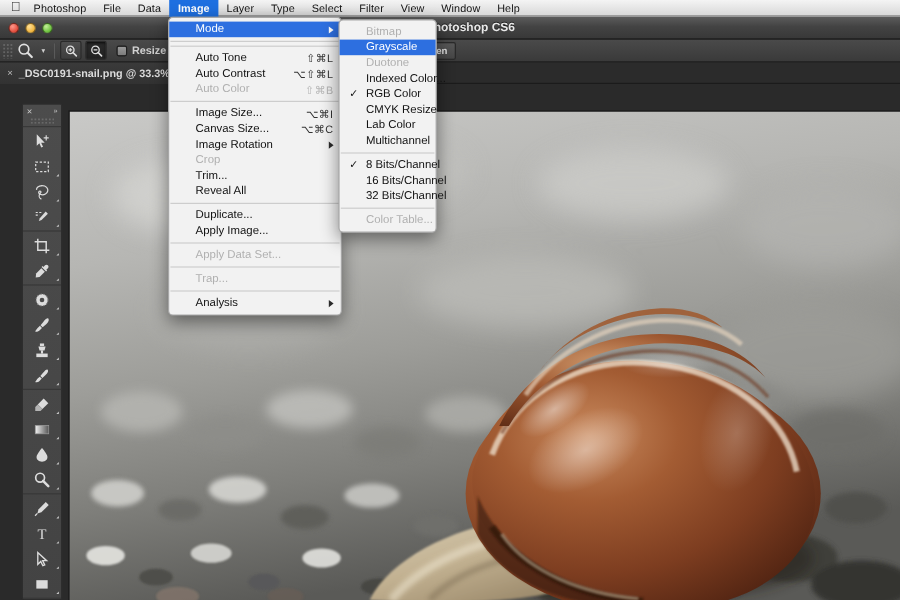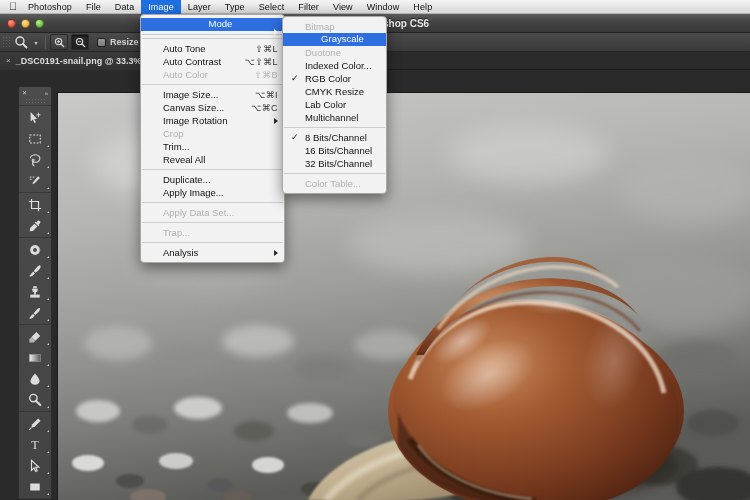--- a/index.html
+++ b/index.html
@@ -20,21 +20,21 @@
   }
   .apple-logo {
     width:16px; margin-left:5px; font-size:11px; line-height:1;
     color:#1a1a1a; text-align:center;
   }
   .mb-item {
     font-size:9px; color:#111; padding:0 7px; height:14px;
     line-height:14px; white-space:nowrap; letter-spacing:.1px;
   }
   .mb-item.bold { font-weight:normal; }
-  .mb-item.active { background:#1e6fe0; color:#fff; font-weight:normal; }
+  .mb-item.active { background:#1e6fe0; color:#fff; font-weight:bold; }
 
   
   .titlebar {
     position:absolute; left:0; top:14px; width:750px; height:19px;
     background:linear-gradient(to bottom,#5c5c5c 0%,#434343 45%,#383838 100%);
     border-bottom:1px solid #232323;
     z-index:55;
   }
   .traffic { position:absolute; left:7px; top:5px; display:flex; gap:5px; }
   .light { width:9px; height:9px; border-radius:50%; border:1px solid rgba(0,0,0,.45); }
@@ -126,27 +126,27 @@
 
   
   .menu-panel {
     position:absolute; z-index:70;
     background:#f2f2f2;
     border:1px solid #a8a8a8; border-radius:4px;
     box-shadow:0 5px 14px rgba(0,0,0,.45);
     padding:3px 0;
   }
   #image-menu { left:140px; top:14px; width:145px; }
-  #mode-submenu { left:282px; top:16px; width:105px; }
+  #mode-submenu { left:282px; top:16px; width:82px; }
   .mi {
     position:relative; height:13px; display:flex; align-items:center;
     padding:0 6px 0 22px; font-size:9.5px; color:#111; white-space:nowrap;
   }
   .mi.dis { color:#b0b0b0; }
-  .mi.hl { background:#2d6fe0; color:#fff;flex-direction:column; }
+  .mi.hl { background:#2d6fe0; color:#fff; }
   .mi .key {
     margin-left:auto; padding-left:10px; font-size:9px;
     color:#333; letter-spacing:.4px;
   }
   .mi.dis .key { color:#b6b6b6; }
   .mi .arrow {
     margin-left:auto; width:0; height:0;
     border-top:3.5px solid transparent; border-bottom:3.5px solid transparent;
     border-left:4.5px solid #2a2a2a;
   }

